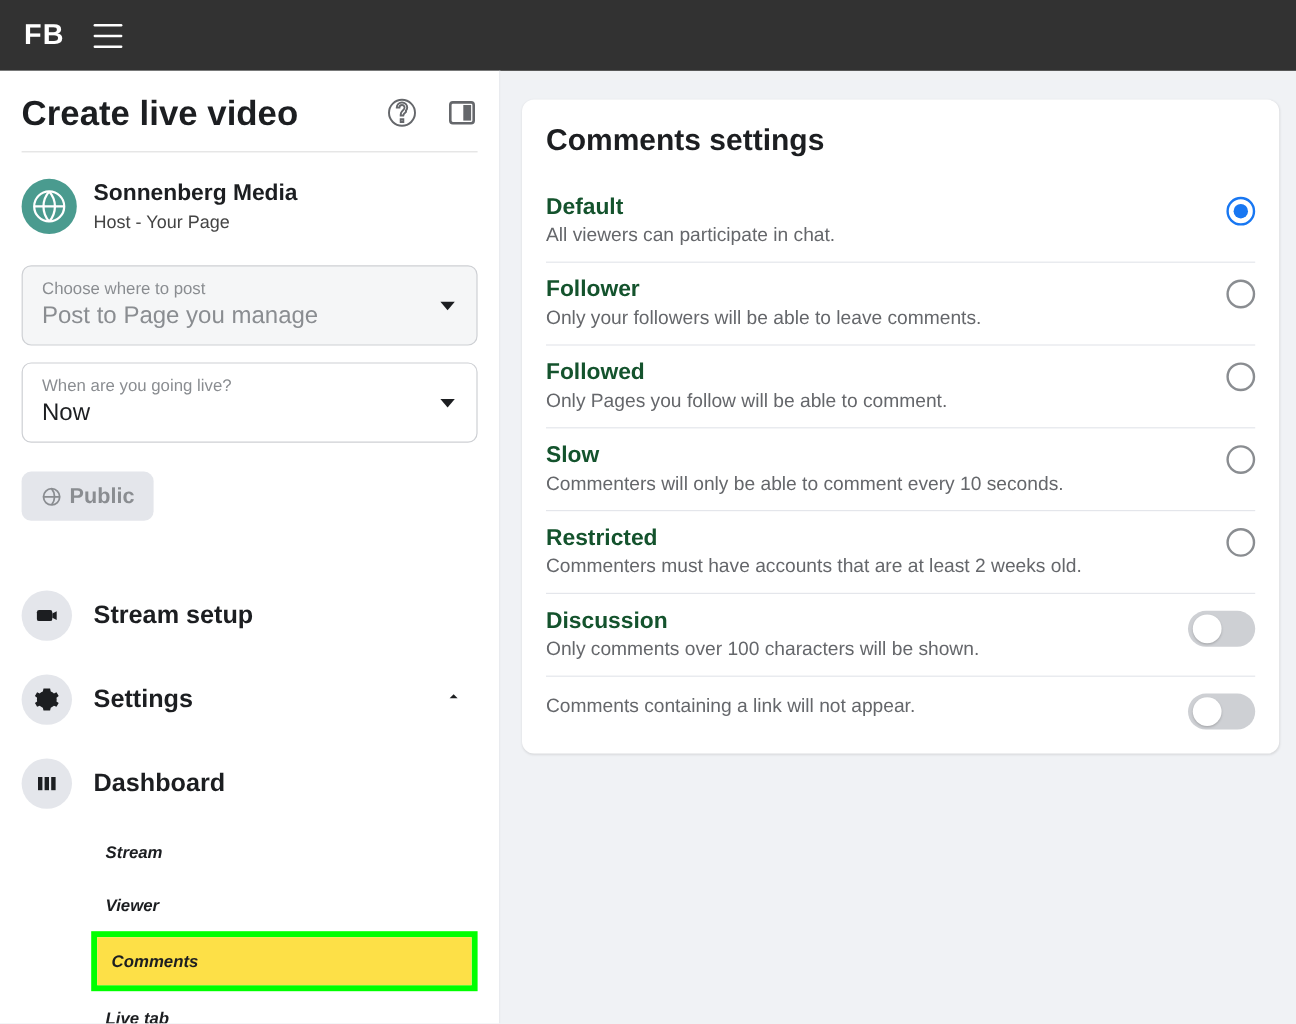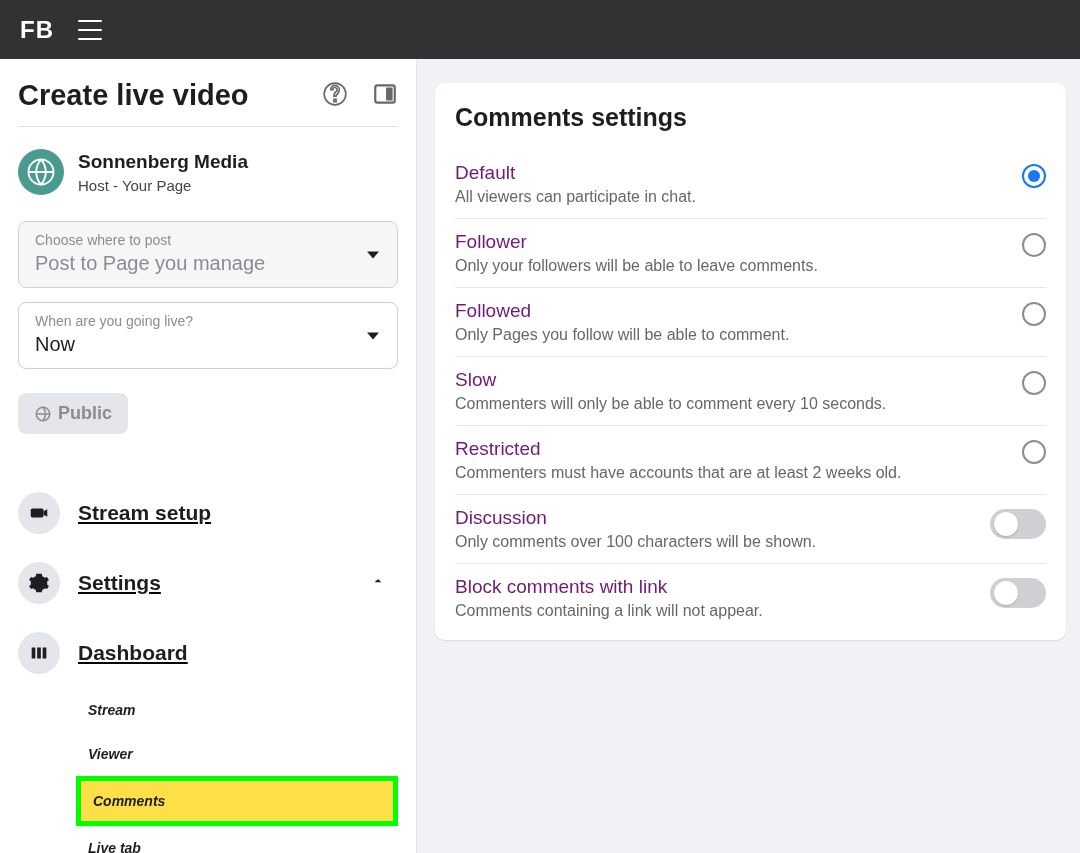--- a/index.html
+++ b/index.html
@@ -21,37 +21,37 @@
   .host-name { font-size: 19px; font-weight: 700; color: #1c1e21; }
   .host-sub { font-size: 15px; color: #444; margin-top: 4px; }
   .select-box { border: 1px solid #ced0d4; border-radius: 8px; padding: 10px 16px 12px 16px; margin-top: 26px; position: relative; cursor: pointer; }
   .select-box.disabled { background: #f5f6f7; }
   .select-label { font-size: 14px; color: #8a8d91; }
   .select-value { font-size: 20px; color: #1c1e21; margin-top: 4px; }
   .select-value.placeholder { color: #8a8d91; }
   .caret { position: absolute; right: 18px; top: 50%; transform: translateY(-50%); width: 0; height: 0; border-left: 6px solid transparent; border-right: 6px solid transparent; border-top: 7px solid #1c1e21; }
   .public-badge { display: inline-flex; align-items: center; gap: 6px; background: #e4e6eb; border-radius: 8px; padding: 10px 16px; margin-top: 24px; color: #8a8d91; font-size: 18px; font-weight: 600; }
   .nav { margin-top: 44px; }
-  .nav-item { display: flex; align-items: center; gap: 18px; padding: 14px 0; cursor: pointer; position: relative; text-decoration: underline; }
+  .nav-item { display: flex; align-items: center; gap: 18px; padding: 14px 0; cursor: pointer; position: relative; }
   .nav-main .nav-label { font-size: 21px; font-weight: 700; color: #1c1e21; }
   .nav-icon { width: 42px; height: 42px; border-radius: 50%; background: #e4e6eb; display: flex; align-items: center; justify-content: center; flex-shrink: 0; }
   .nav-icon svg { width: 22px; height: 22px; fill: #1c1e21; }
   .nav-caret { position: absolute; right: 12px; top: 50%; transform: translateY(-50%); }
   .nav-caret svg { width: 16px; height: 16px; fill: #1c1e21; }
   .sub-nav { margin-left: 58px; }
   .sub-item { font-size: 14px; font-weight: 600; color: #1c1e21; padding: 14px 12px; cursor: pointer; border-radius: 6px; font-style: italic; }
   .sub-item.active-wrap { border: 5px solid #00ff00; padding: 0; border-radius: 0; }
   .sub-item.active-wrap .inner { background: #fde047; padding: 12px; }
   .main { flex: 1; padding: 24px 14px 24px 18px; overflow: auto; }
   .card { background: #fff; border-radius: 10px; box-shadow: 0 1px 2px rgba(0,0,0,0.1); padding: 20px 20px 8px 20px; }
   .card-title { font-size: 25px; font-weight: 800; color: #1c1e21; margin-bottom: 18px; }
   .option-row { display: flex; align-items: flex-start; justify-content: space-between; padding: 12px 0; border-bottom: 1px solid #e4e6eb; }
   .option-row:last-child { border-bottom: none; }
   .option-text { flex: 1; padding-right: 20px; }
-  .option-title { font-size: 19px; font-weight: 400; color: #701a75; }
+  .option-title { font-size: 19px; font-weight: 700; color: #14532d; }
   .option-desc { font-size: 16px; color: #65676b; margin-top: 4px; }
   .radio { width: 24px; height: 24px; border: 2px solid #8a8d91; border-radius: 50%; position: relative; flex-shrink: 0; cursor: pointer; margin-top: 2px; }
   .radio.selected { border-color: #1877f2; }
   .radio.selected::after { content: ""; position: absolute; width: 12px; height: 12px; background: #1877f2; border-radius: 50%; top: 50%; left: 50%; transform: translate(-50%, -50%); }
   .toggle { width: 56px; height: 30px; background: #ced0d4; border-radius: 15px; position: relative; cursor: pointer; flex-shrink: 0; margin-top: 2px; }
   .toggle::after { content: ""; position: absolute; width: 24px; height: 24px; background: #fff; border-radius: 50%; top: 3px; left: 4px; box-shadow: 0 1px 2px rgba(0,0,0,0.2); }
 </style>
 </head>
 <body>
 
@@ -202,21 +202,20 @@
           </div>
           <div class="option-row">
             <div class="option-text">
               <div class="option-title">Discussion</div>
               <div class="option-desc">Only comments over 100 characters will be shown.</div>
             </div>
             <div class="toggle"></div>
           </div>
           <div class="option-row">
             <div class="option-text">
-              <div class="option-title">Block comments with link</div>
               <div class="option-desc">Comments containing a link will not appear.</div>
             </div>
             <div class="toggle"></div>
           </div>
         </div>
     </div>
   </div>
 </div>
 
 </body></html>

